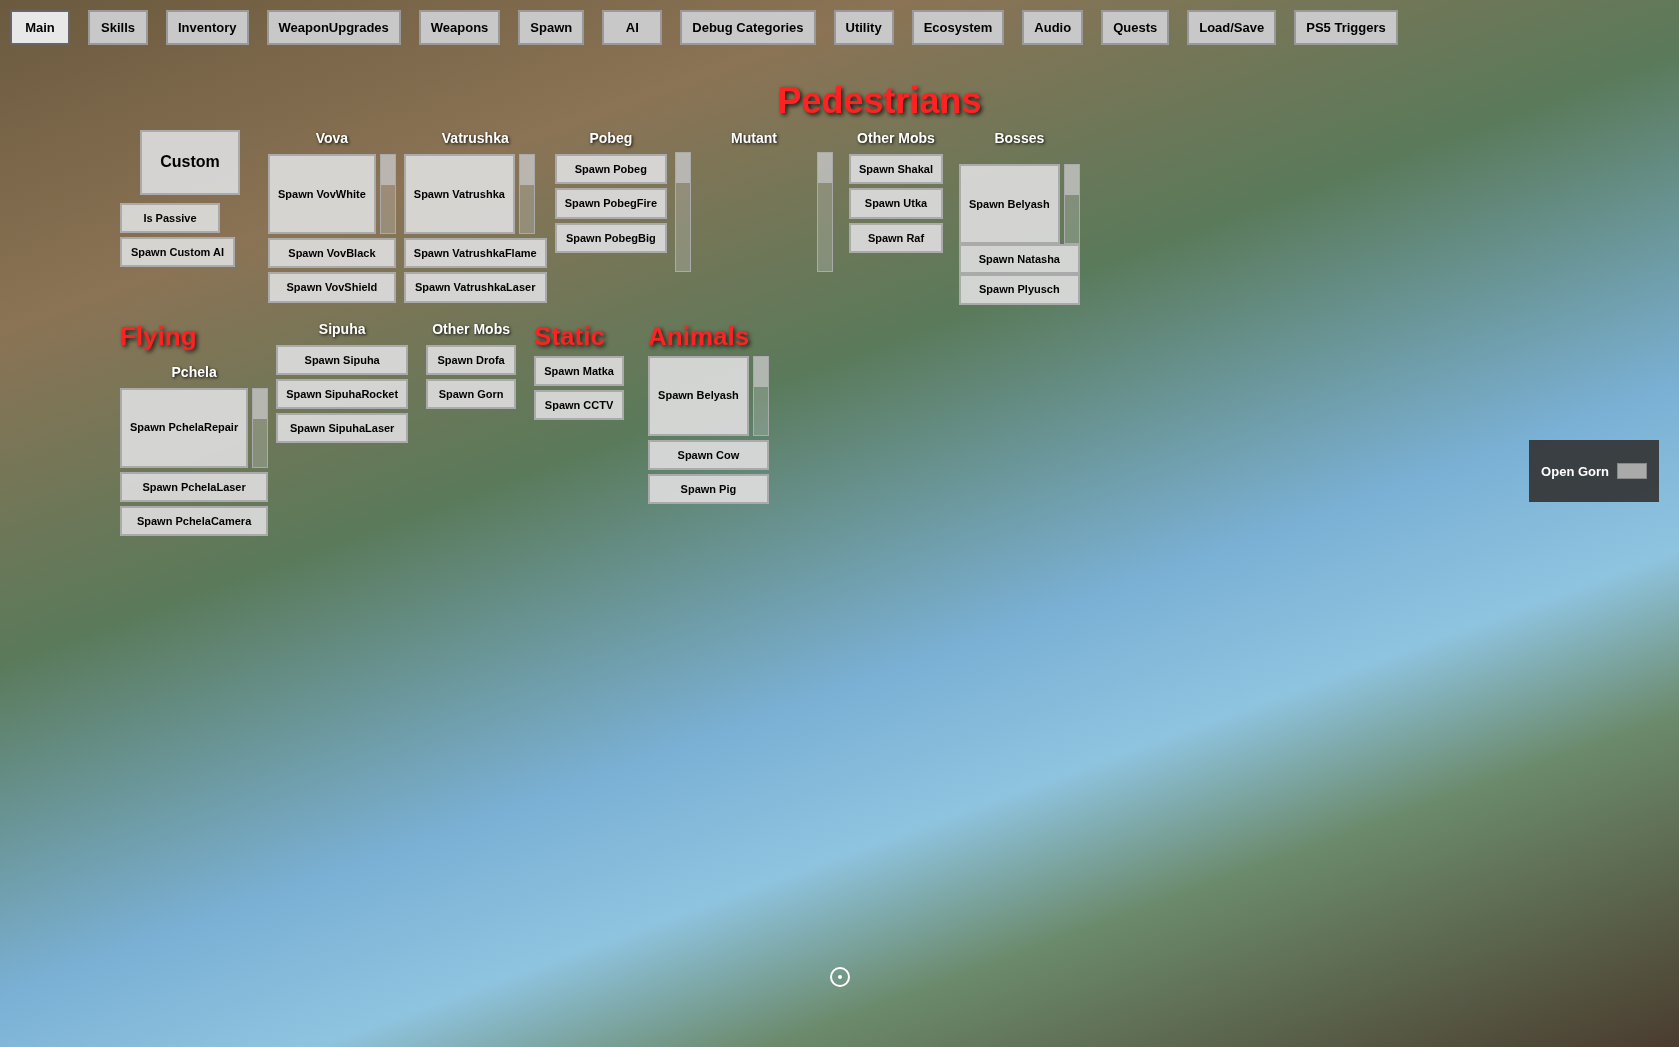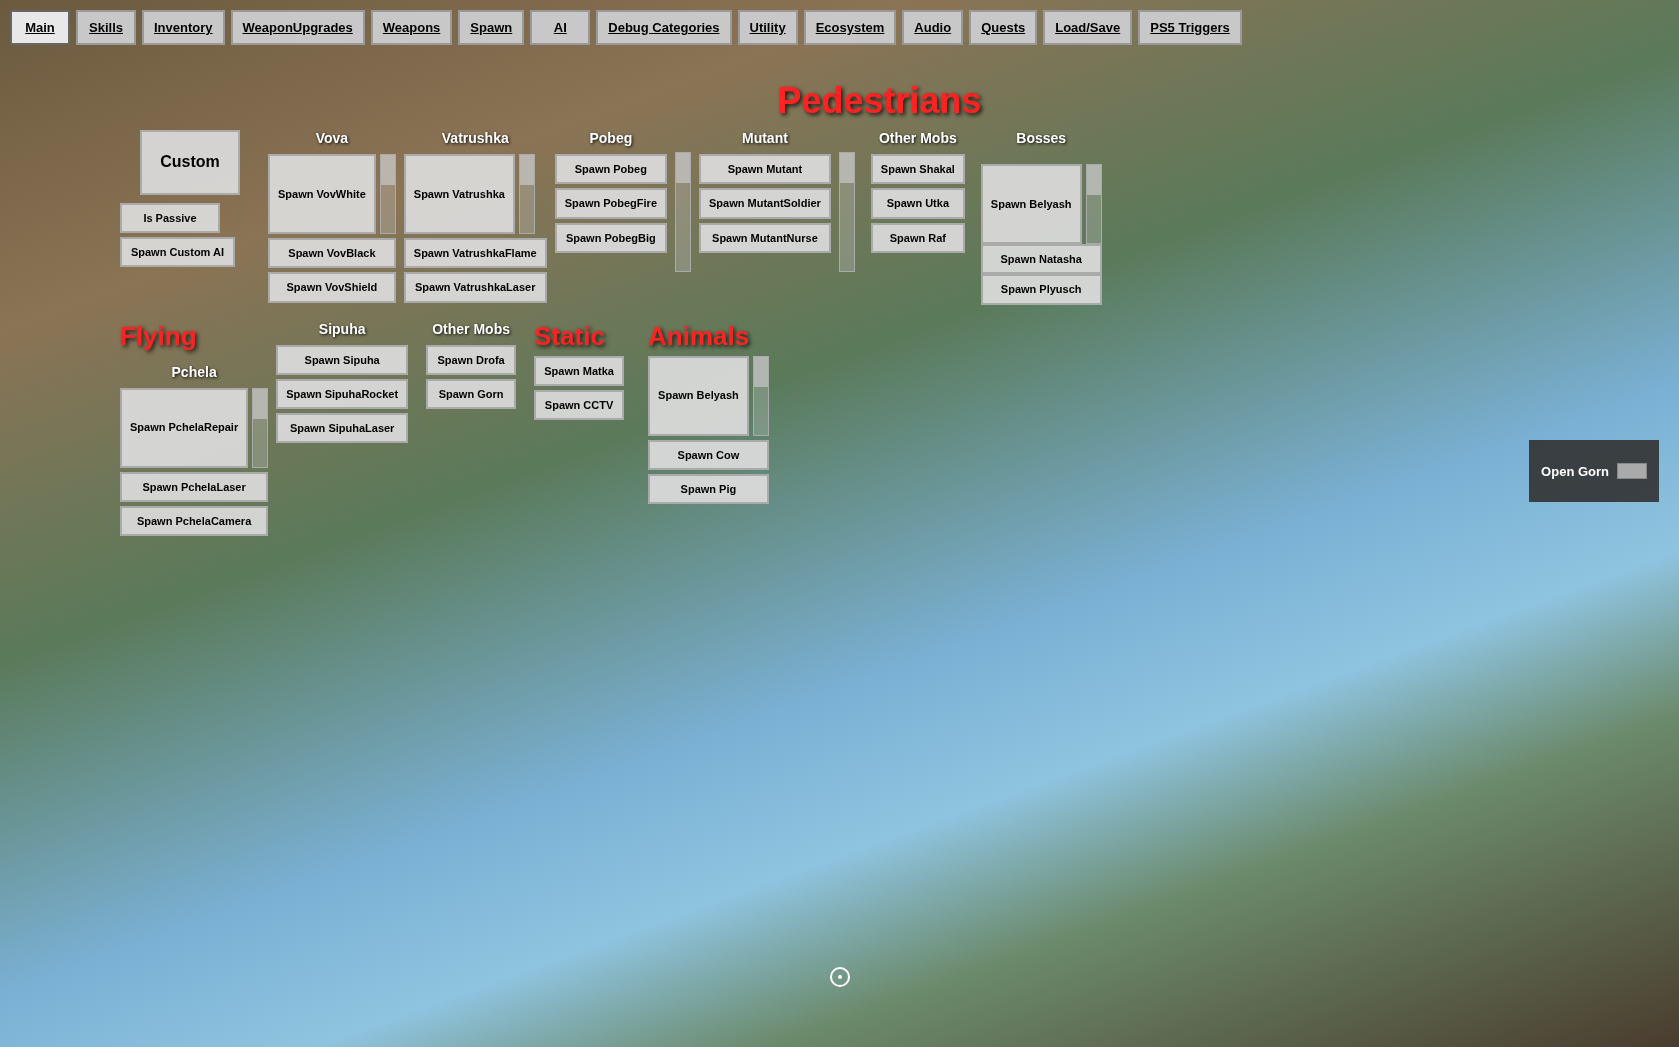--- a/index.html
+++ b/index.html
@@ -20,24 +20,23 @@
       z-index: 0;
     }
 
     
     .topnav {
       position: absolute;
       top: 10px;
       left: 10px;
       right: 8px;
       display: flex;
-      gap: 6px;
+      gap: 18px;
       z-index: 100;
       flex-wrap: nowrap;
-      text-decoration: underline;
     }
 
     .nav-btn {
       background: #c8c8c8;
       border: 2px solid #999;
       padding: 8px 10px;
       font-size: 13px;
       font-weight: bold;
       cursor: pointer;
       min-width: 60px;
@@ -263,25 +262,20 @@
     </div>
 
     <div style="display:flex; gap:4px; align-items:flex-start; margin-top:22px;">
       <div class="scroll-indicator" style="height:120px;">
           <div class="scroll-thumb"></div>
         </div>
     </div>
 
     <div class="col-group">
       <div class="col-title">Mutant</div>
-      <div style="display:flex; flex-direction:column; gap:4px;">
-        <button class="spawn-btn">Spawn Mutant</button>
-        <button class="spawn-btn" style="white-space:normal; min-width:110px;">Spawn MutantSoldier</button>
-        <button class="spawn-btn" style="white-space:normal; min-width:110px;">Spawn MutantNurse</button>
-      </div>
     </div>
 
     <div style="display:flex; gap:4px; align-items:flex-start; margin-top:22px;">
       <div class="scroll-indicator" style="height:120px;">
           <div class="scroll-thumb"></div>
         </div>
     </div>
 
     <div class="col-group">
       <div class="col-title">Other Mobs</div>

